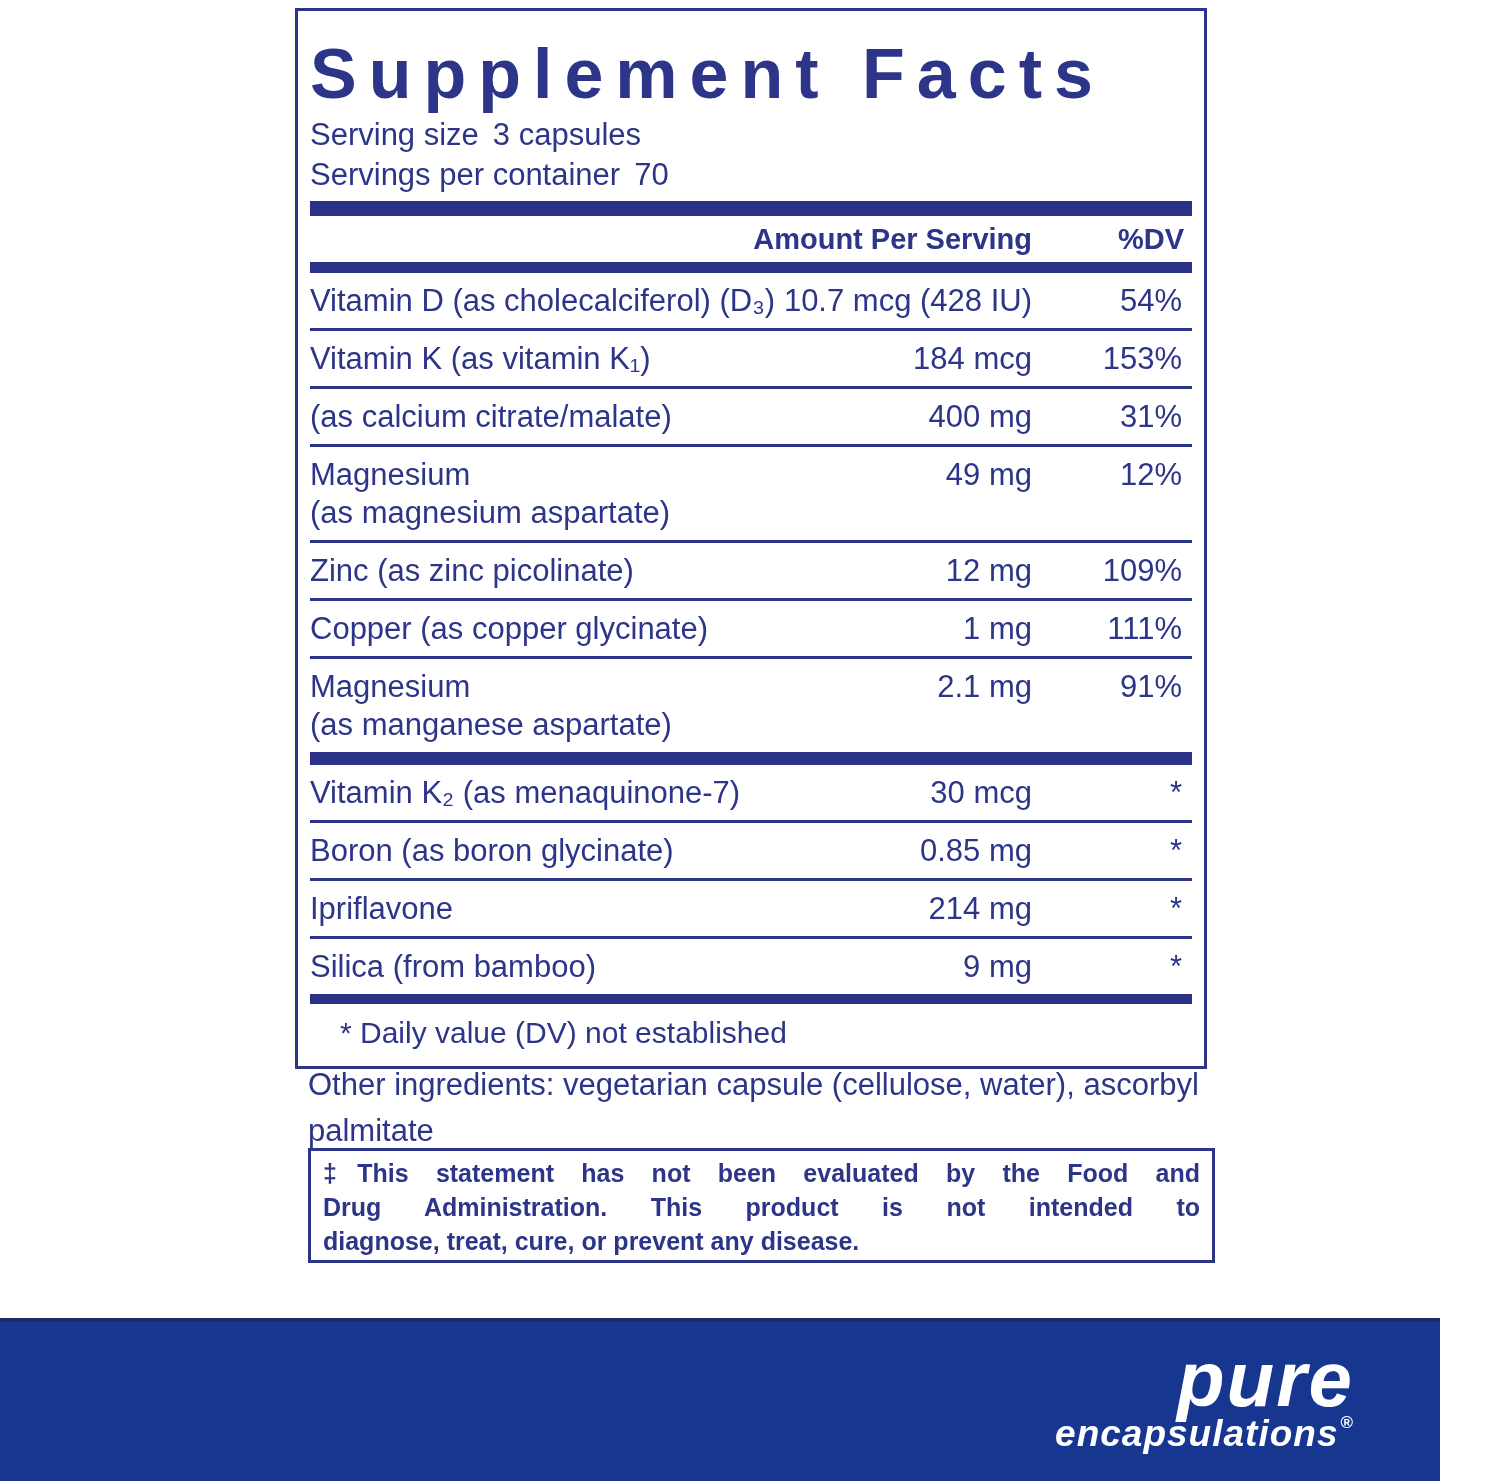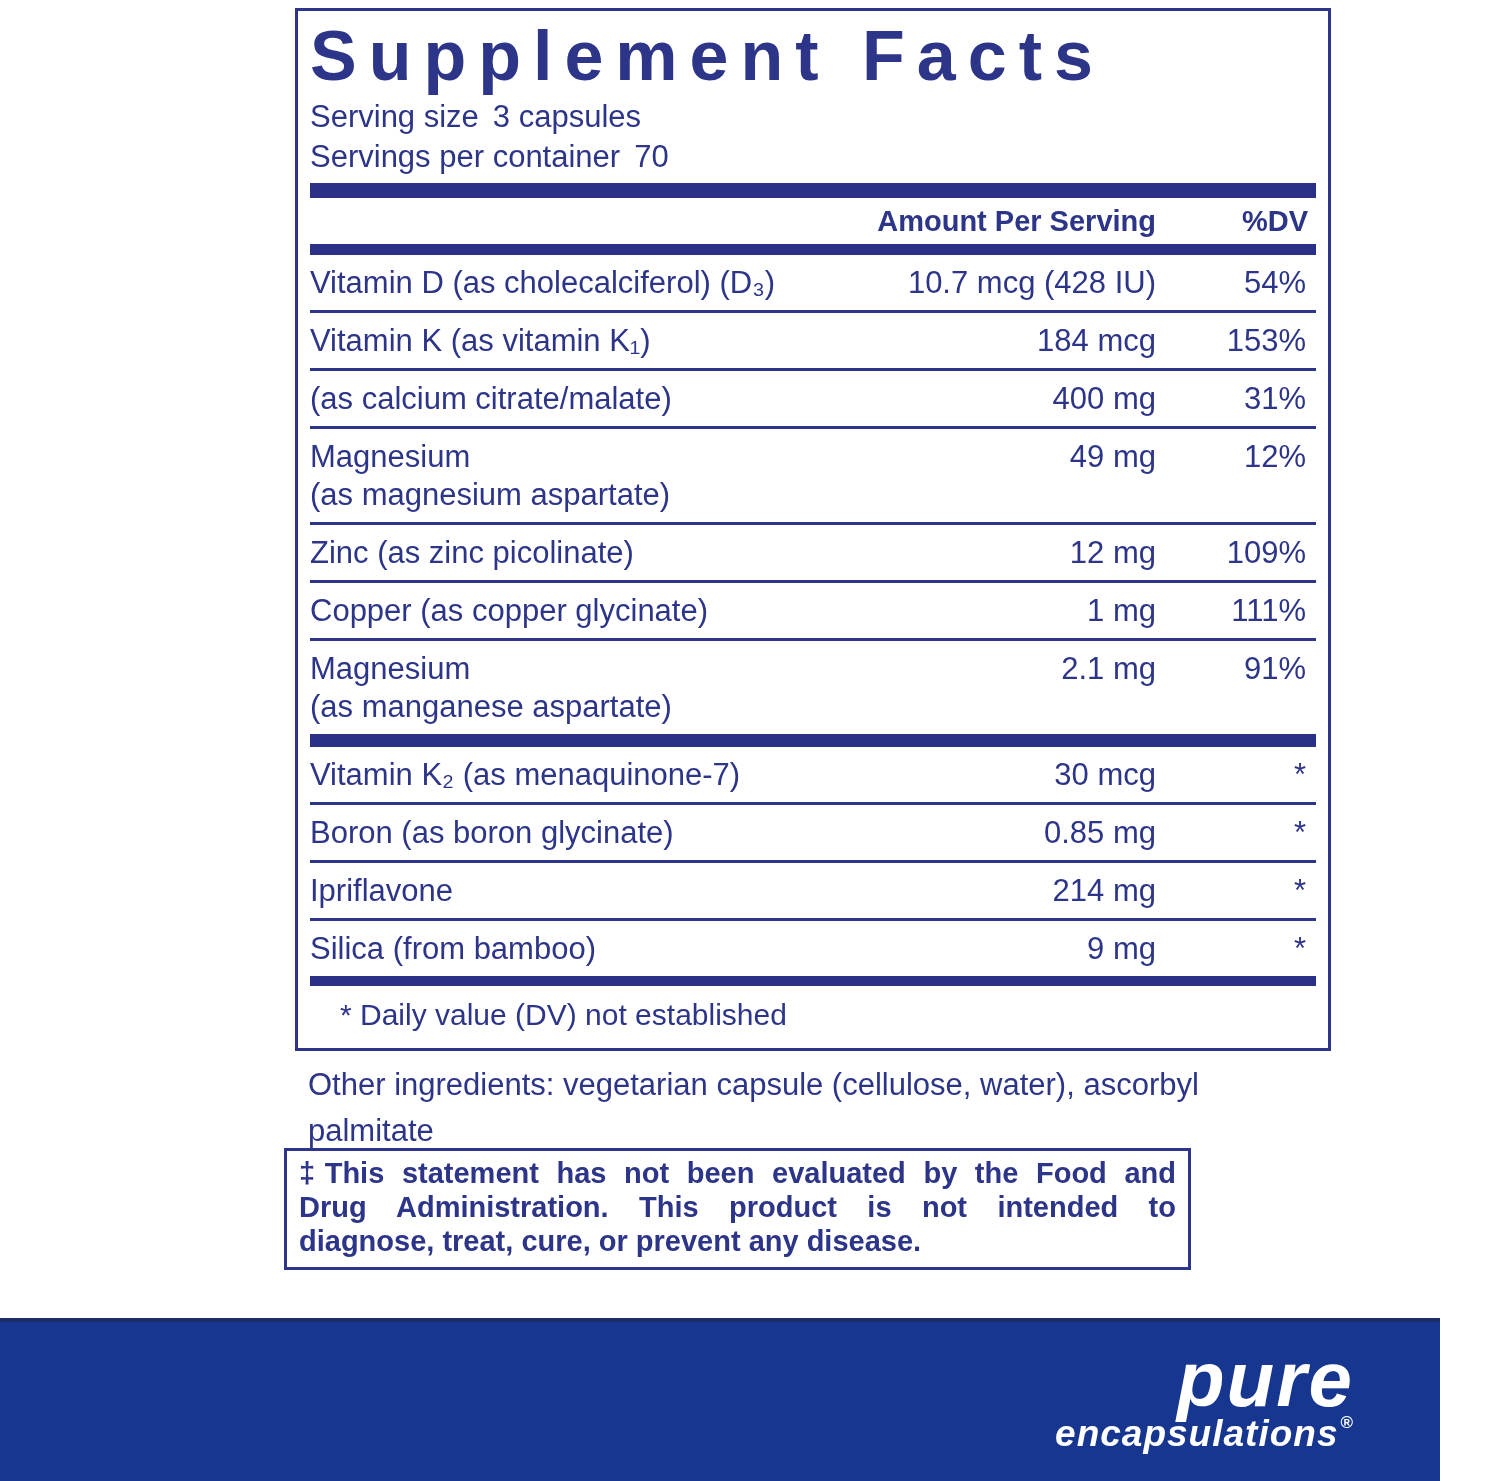--- a/index.html
+++ b/index.html
@@ -15,24 +15,24 @@
     width:1500px;height:1481px;
     font-family:"Liberation Sans", sans-serif;
     color:var(--navy);
     position:relative;
     overflow:hidden;
   }
   .page{position:relative;width:1500px;height:1481px;background:var(--white);}
 
   
   .facts-panel{
-    position:absolute;left:295px;top:8px;width:1036px;
+    position:absolute;left:295px;top:8px;width:912px;
     border:3px solid var(--navy);
     background:var(--white);
-    padding:8px 12px 10px 12px;
+    padding:26px 12px 10px 12px;
   }
   .sf-title{
     font-size:70px;font-weight:bold;letter-spacing:12px;
     line-height:74px;white-space:nowrap;color:var(--navy);
     margin-bottom:4px;
   }
   .serving-line{font-size:31px;line-height:40px;}
   .serving-line .val{margin-left:14px;margin-top:36px;}
   .bar{background:var(--bar-navy);width:100%;}
   .bar-1{height:15px;margin-top:6px;}
@@ -56,24 +56,24 @@
   .footnote{font-size:30px;padding:12px 0 6px 30px;}
 
   
   .other-ing{
     position:absolute;left:308px;top:1062px;width:910px;
     font-size:31px;line-height:46px;color:var(--navy);
   }
 
   
   .disclaimer{
-    position:absolute;left:284px;top:1148px;width:907px;
+    position:absolute;left:308px;top:1148px;width:907px;
     border:3px solid var(--navy);
-    padding:5px 12px 9px 12px;
-    font-weight:bold;font-size:29px;line-height:34px;color:var(--navy);
+    padding:5px 12px 2px 12px;
+    font-weight:bold;font-size:25px;line-height:34px;color:var(--navy);
   }
   .disclaimer-line{text-align:justify;text-align-last:justify;}
   .disclaimer-line:last-child{text-align-last:left;}
 
   
   .band{
     position:absolute;left:0;top:1318px;width:1440px;height:163px;
     background:var(--band-blue);
     border-top:4px solid var(--band-edge);
   }

